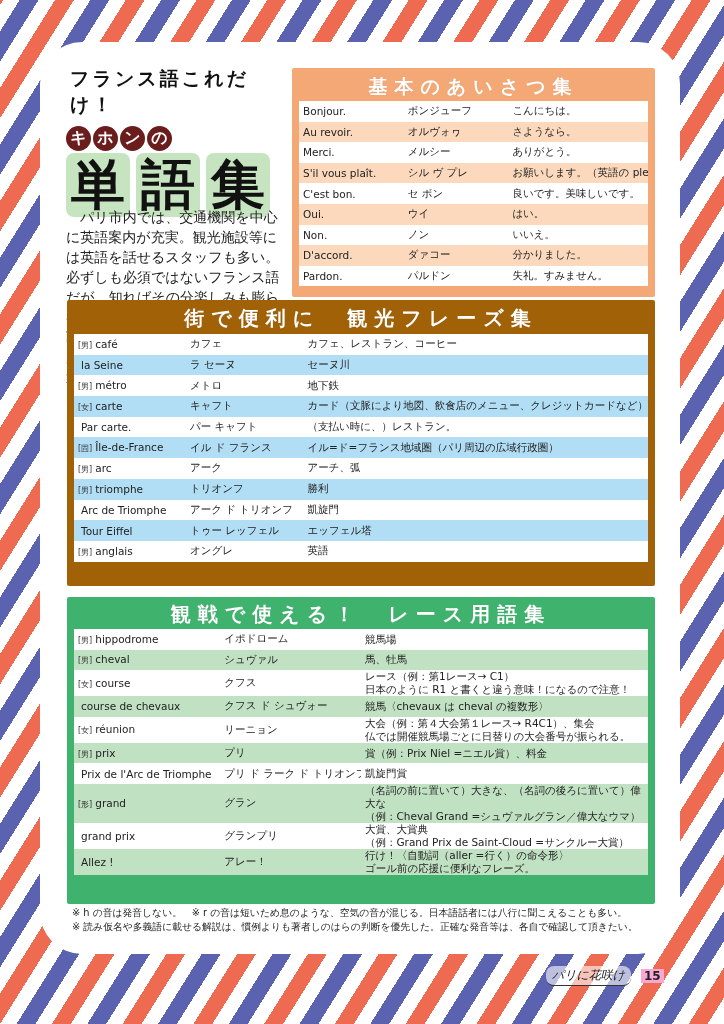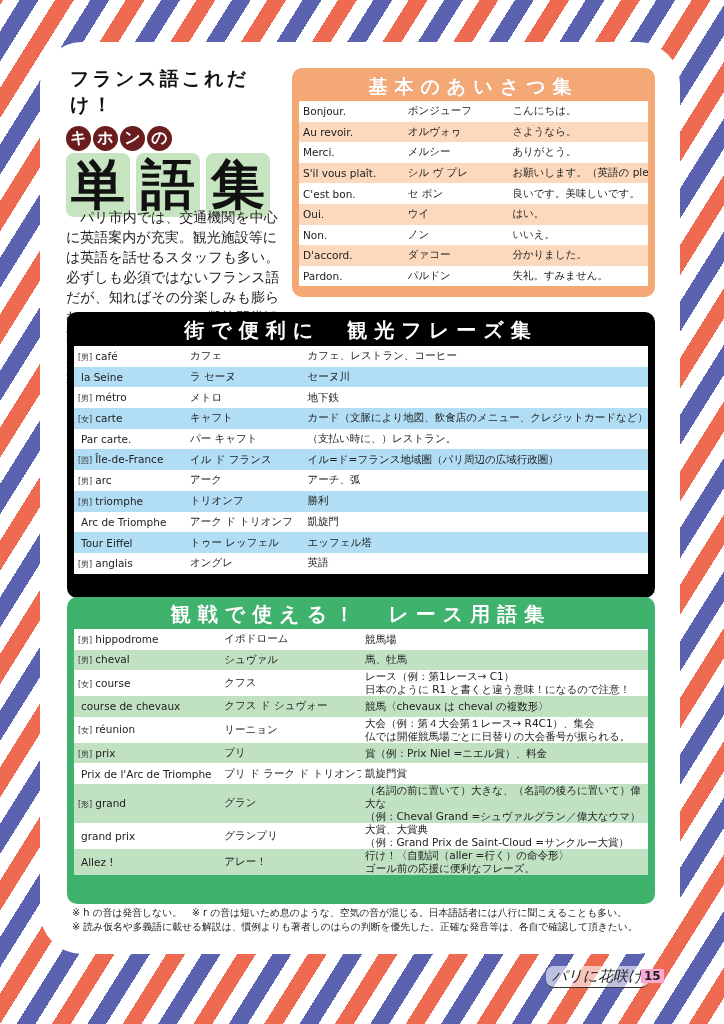--- a/index.html
+++ b/index.html
@@ -33,21 +33,21 @@
   .tango-row span {
     width: 64px; height: 64px; background: #c6e4c0; border-radius: 8px;
     font-size: 54px; font-weight: bold; color: #111;
     display: flex; align-items: center; justify-content: center; line-height: 1;
   }
   .intro {
     position: absolute; left: 66px; top: 207px; width: 218px;
     font-size: 14px; line-height: 20px; color: #222; text-indent: 1em;
   }
   .panel {
-    position: absolute; border-radius: 10px; padding: 0 7px 7px 7px; box-sizing: border-box;
+    position: absolute; border-radius: 2px; padding: 0 7px 7px 7px; box-sizing: border-box;
   }
   .panel-title {
     text-align: center; color: #fff; font-weight: bold; letter-spacing: 7px;
     text-shadow: 0 0 1px rgba(0,0,0,0.15);
   }
   .panel table { width: 100%; border-collapse: collapse; table-layout: fixed; }
   .panel td {
     font-size: 10.5px; color: #222; padding: 0 4px; vertical-align: middle;
     white-space: nowrap; overflow: hidden;
   }
@@ -55,40 +55,40 @@
   .gender { font-size: 8px; color: #333; margin-right: 3px; }
 
   
   .p-greet { left: 292px; top: 68px; width: 363px; height: 229px; background: #f4a875; }
   .p-greet .panel-title { font-size: 19px; height: 33px; line-height: 36px; }
   .p-greet tr { height: 20.6px; }
   .p-greet tr:nth-child(odd) td { background: #ffffff; }
   .p-greet tr:nth-child(even) td { background: #fcd9bd; }
 
   
-  .p-sight { left: 67px; top: 312px; width: 588px; height: 286px; background: #000000; }
+  .p-sight { left: 67px; top: 300px; width: 588px; height: 286px; background: #a16207; }
   .p-sight .panel-title { font-size: 20px; height: 34px; line-height: 36px; }
   .p-sight tr { height: 20.7px; }
   .p-sight tr:nth-child(odd) td { background: #ffffff; }
   .p-sight tr:nth-child(even) td { background: #b1def5; }
 
   
   .p-race { left: 67px; top: 597px; width: 588px; height: 307px; background: #3fb36e; }
   .p-race .panel-title { font-size: 20px; height: 32px; line-height: 34px; }
   .p-race tr.r1 { height: 20.6px; }
   .p-race tr.r2 { height: 17px; }
   .p-race tr:nth-child(odd) td { background: #ffffff; }
   .p-race tr:nth-child(even) td { background: #c1e1c3; }
 
   .notes {
     position: absolute; left: 72px; top: 906px; width: 600px;
     font-size: 9.8px; line-height: 14px; color: #222; white-space: nowrap;
   }
   .footer-brand {
-    position: absolute; left: 546px; top: 966px; font-size: 15px; color: #222;
+    position: absolute; left: 546px; top: 966px; font-size: 12px; color: #222;
     font-family: "DejaVu Serif", serif; font-style: italic;
     background: rgba(255,255,255,0.6); padding: 1px 6px; border-radius: 8px;
     border-bottom: 1px solid #333;
   }
   .page-num {
     position: absolute; left: 641px; top: 969px; font-size: 12px; font-weight: bold; color: #222;
     background: #f9a8d4; padding: 0 3px;
   }
 </style>
 </head>

